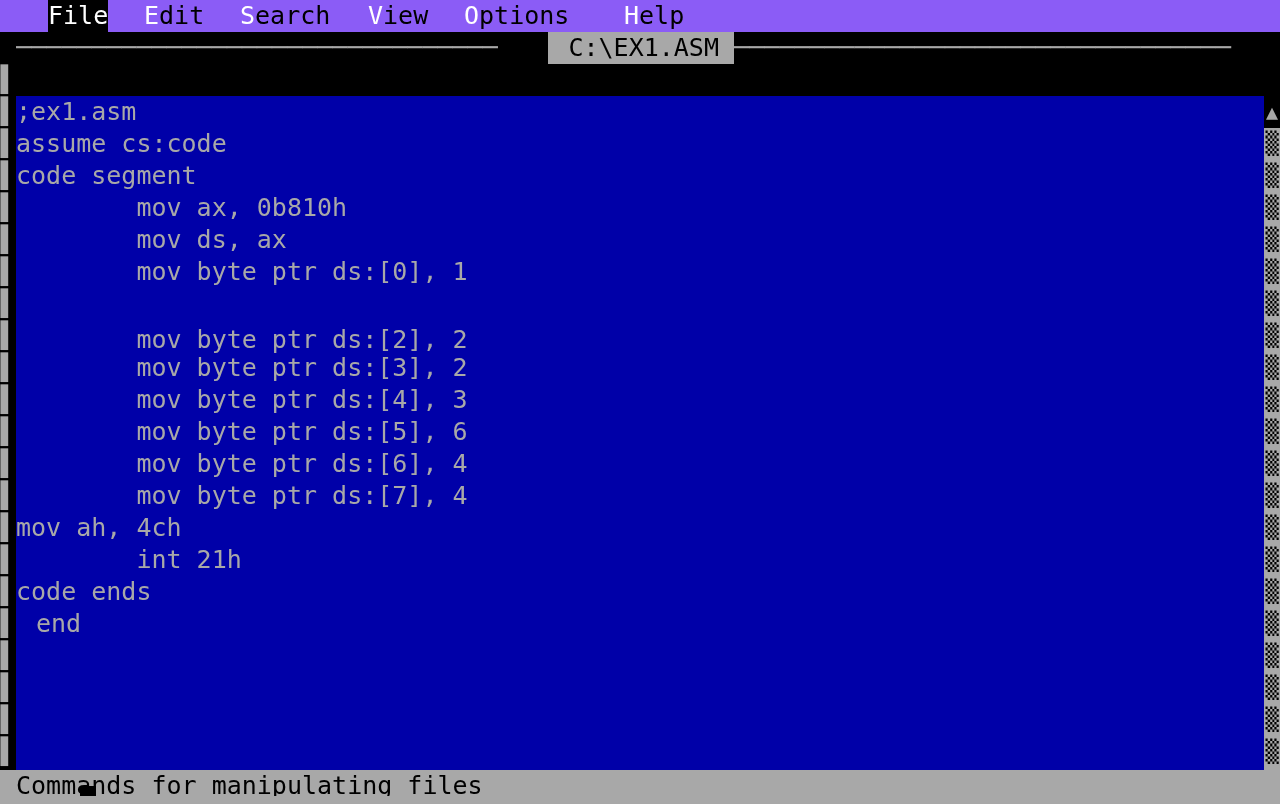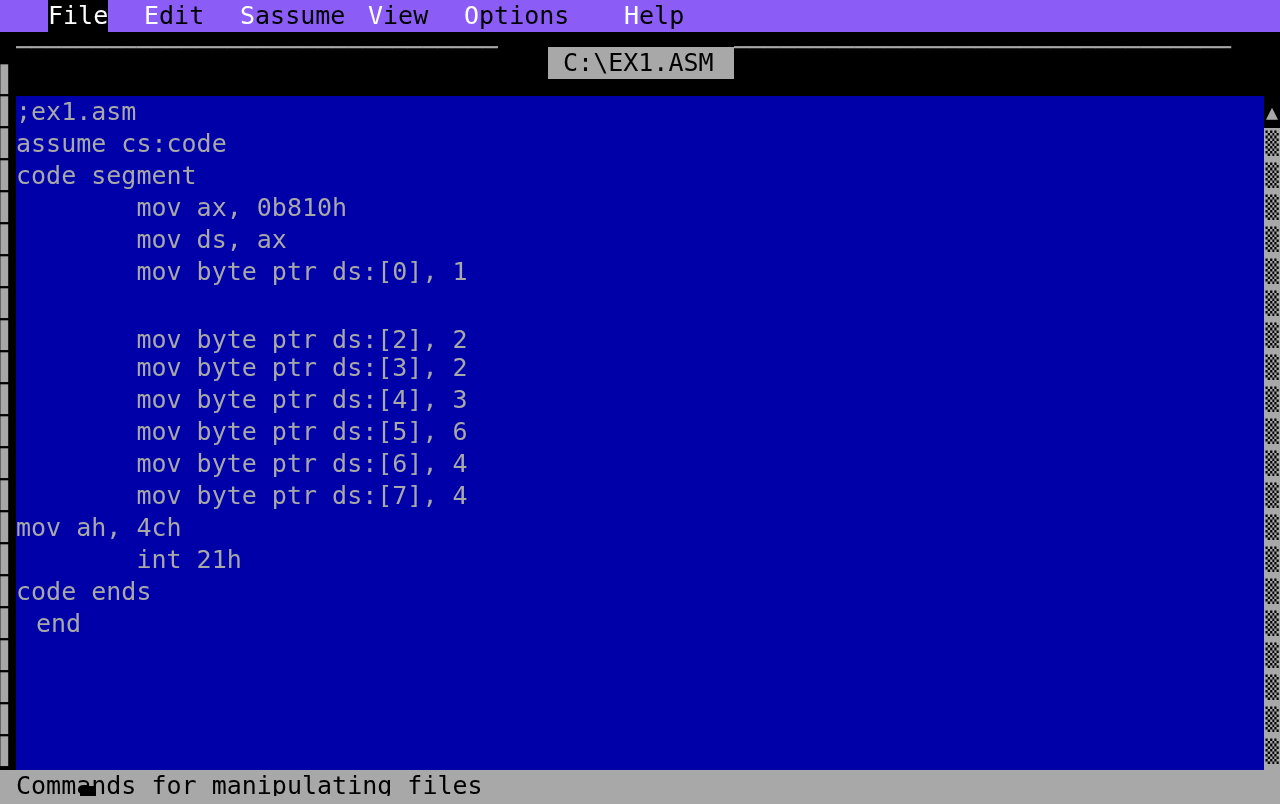--- a/index.html
+++ b/index.html
@@ -58,28 +58,28 @@
     position: absolute;
     color: #a8a8a8;
     background: #000000;
     white-space: pre;
     font-size: 25px;
     line-height: 32px;
     height: 32px;
   }
   .title-tab {
     position: absolute;
-    top: 15px;
-    height: 32px;
-    line-height: 32px;
-    background: #a8a8a8;
-    color: #000000;
-    font-size: 25px;
-    white-space: pre;
-    text-align: left;
+    top: 0;
+    height: 32px;
+    line-height: 32px;
+    background: #a8a8a8;
+    color: #000000;
+    font-size: 25px;
+    white-space: pre;
+    text-align: right;
   }
 
   .side-left {
     position: absolute;
     left: 0;
     top: 32px;
     width: 16px;
     background: #000000;
     color: #a8a8a8;
     font-size: 25px;
@@ -198,21 +198,21 @@
 </head>
 <body>
 
 <div class="screen">
 
   <div class="menubar">
     <div class="menu-item selected" style="left:48px;"><span class="hot">F</span><span>ile</span></div>
 
     <div class="menu-item" style="left:144px;"><span class="hot">E</span><span>dit</span></div>
 
-    <div class="menu-item" style="left:240px;"><span class="hot">S</span><span>assume</span></div>
+    <div class="menu-item" style="left:240px;"><span class="hot">S</span><span>earch</span></div>
 
     <div class="menu-item" style="left:368px;"><span class="hot">V</span><span>iew</span></div>
 
     <div class="menu-item" style="left:464px;"><span class="hot">O</span><span>ptions</span></div>
 
     <div class="menu-item" style="left:624px;"><span class="hot">H</span><span>elp</span></div>
   </div>
 
   <div class="winframe">
 

